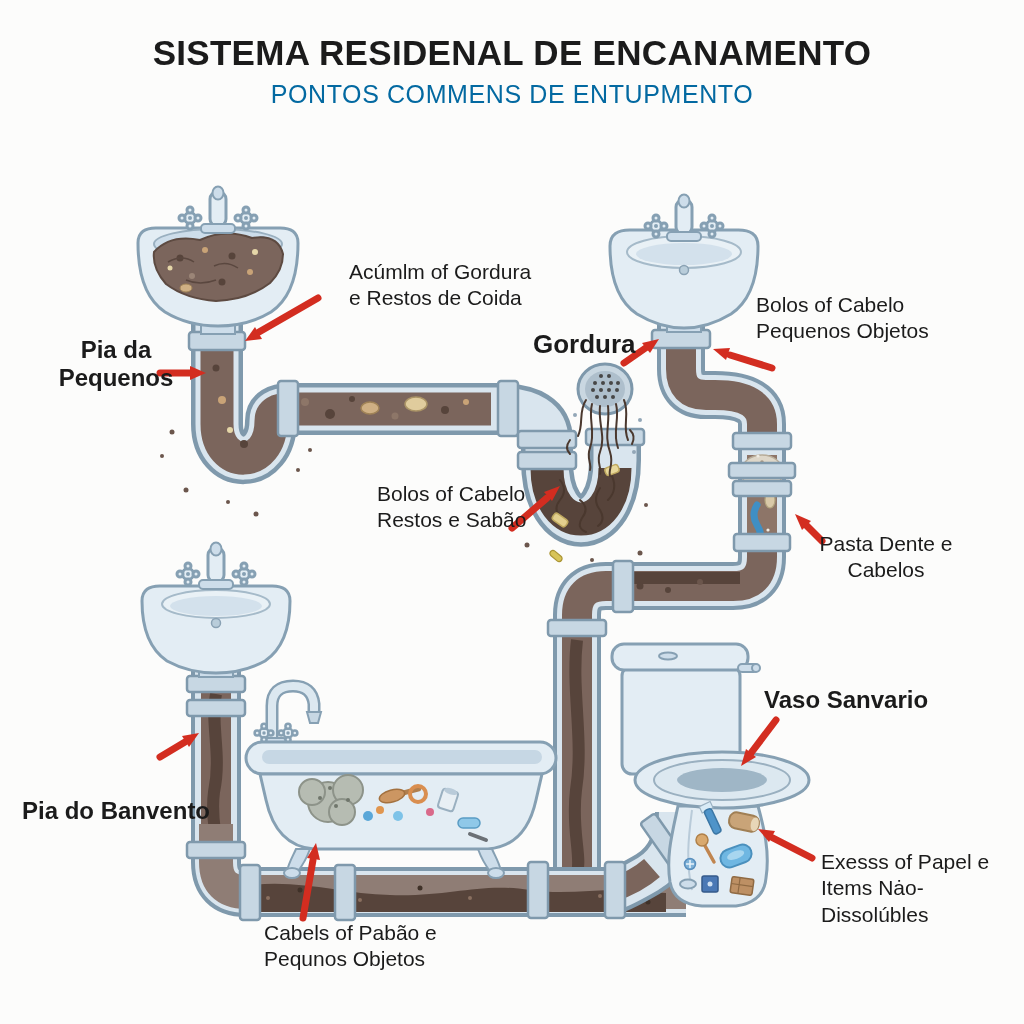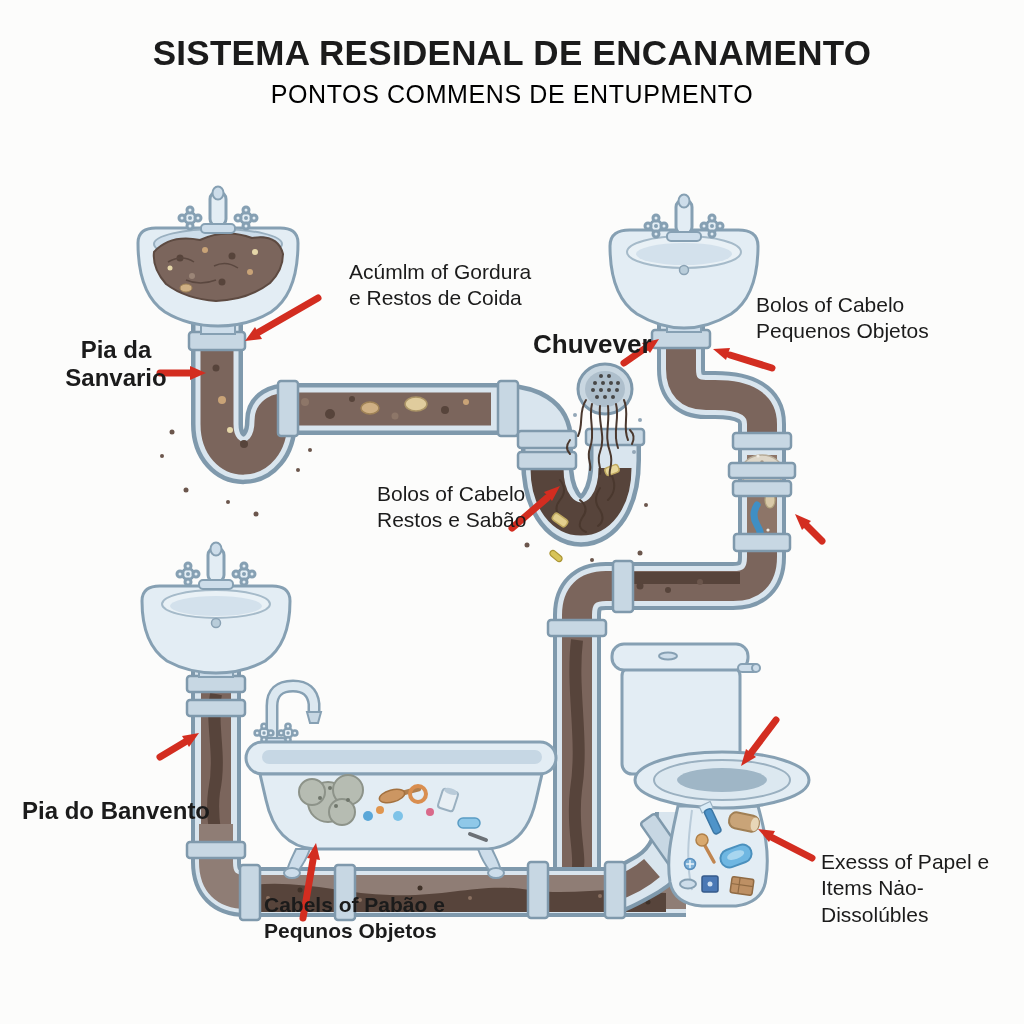--- a/index.html
+++ b/index.html
@@ -8,21 +8,21 @@
     --fixture-fill:#e3edf4; --fixture-inner:#cdddea; --fixture-outline:#86a0b3;
     --clog-brown:#7b655c; --clog-dark:#57443b; --water-grey:#9fb6c6;
   }
   html,body{margin:0;padding:0;background:var(--bg);}
   .stage{position:relative;width:1024px;height:1024px;background:var(--bg);
          font-family:"Liberation Sans",sans-serif;overflow:hidden;}
   .stage svg{position:absolute;left:0;top:0;}
   .title{position:absolute;left:0;right:0;top:33px;text-align:center;
          font-size:35px;font-weight:800;letter-spacing:.3px;color:var(--text-dark);}
   .subtitle{position:absolute;left:0;right:0;top:80px;text-align:center;
-         font-size:25px;font-weight:500;letter-spacing:.6px;color:#000000;}
+         font-size:25px;font-weight:500;letter-spacing:.6px;color:#0369a1;}
   .lbl{position:absolute;color:var(--text-dark);font-size:21px;line-height:1.25;
        white-space:pre-line;}
   .lbl.bold{font-weight:700;font-size:24px;line-height:1.15;}
   .center{text-align:center;}
   
   .po{fill:none;stroke:var(--pipe-outline);stroke-linejoin:round;}
   .pi{fill:none;stroke:var(--pipe-fill);stroke-linejoin:round;}
   .gk{fill:none;stroke:var(--clog-brown);stroke-linejoin:round;}
   .gkd{fill:none;stroke:var(--clog-dark);stroke-linejoin:round;}
   .cp{fill:var(--coupling-fill);stroke:var(--pipe-outline);stroke-width:2.5;}
@@ -382,36 +382,39 @@
   <g class="arrow">
     <line x1="303" y1="918" x2="313" y2="860"></line>
         <polygon points="316,843 320,860 307,858"></polygon>
   </g>
 </svg>
 
 <div class="title">SISTEMA RESIDENAL DE ENCANAMENTO</div>
 <div class="subtitle">PONTOS COMMENS DE ENTUPMENTO</div>
 
 <div class="lbl bold center" style="left:46px;top:336px;width:140px;">Pia da
-Sanvario</div>
+Pequenos</div>
 
 <div class="lbl" style="left:325px;top:259px;margin-left:24px;">Acúmlm of Gordura
 e Restos de Coida</div>
 
-<div class="lbl bold" style="left:533px;top:330px;font-size:26px;">Chuvever</div>
+<div class="lbl bold" style="left:533px;top:330px;font-size:26px;">Gordura</div>
 
 <div class="lbl" style="left:756px;top:292px;">Bolos of Cabelo
 Pequenos Objetos</div>
 
 <div class="lbl" style="left:377px;top:481px;">Bolos of Cabelo
 Restos e Sabão</div>
 
+<div class="lbl center" style="left:811px;top:531px;width:150px;">Pasta Dente e
+Cabelos</div>
 
 <div class="lbl bold" style="left:22px;top:753px;margin-top:44px;">Pia do Banvento</div>
 
+<div class="lbl bold" style="left:764px;top:686px;">Vaso Sanvario</div>
 
 <div class="lbl" style="left:806px;top:849px;margin-left:15px;">Exesss of Papel e
 Items Nȧo-Dissolúbles</div>
 
-<div class="lbl" style="left:264px;top:892px;font-weight:bold;">Cabels of Pabão e
+<div class="lbl" style="left:264px;top:920px;">Cabels of Pabão e
 Pequnos Objetos</div>
 
 </div>
 
 </body></html>

